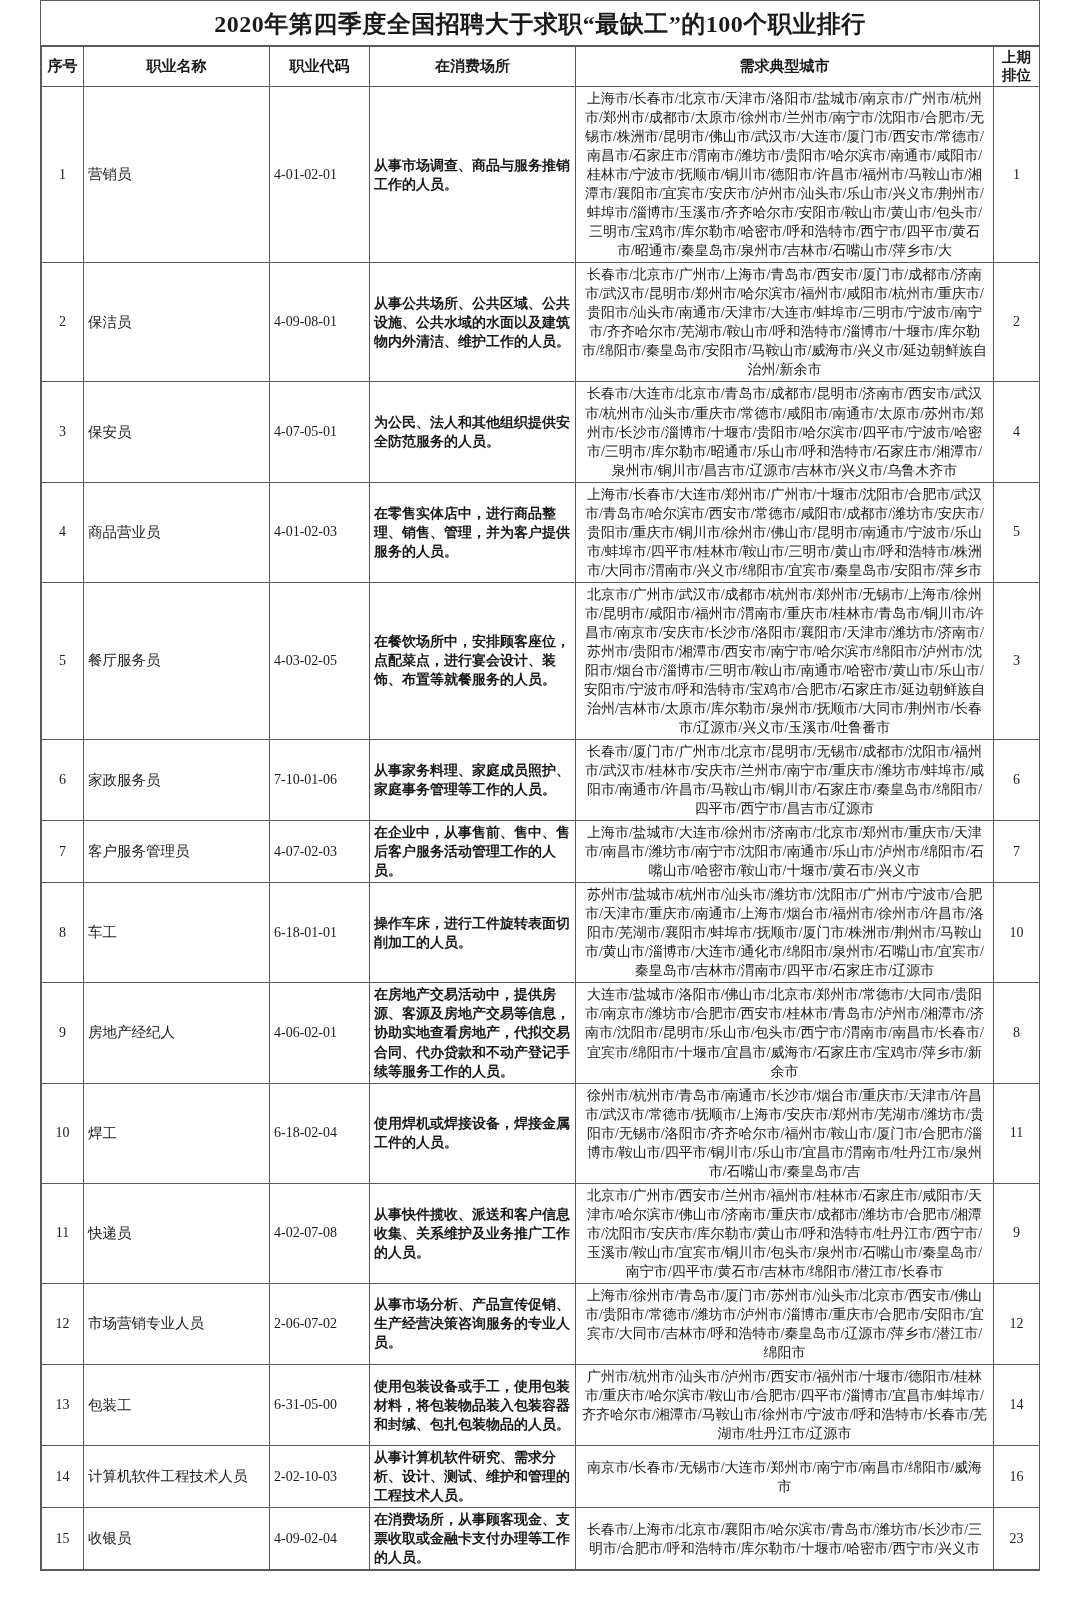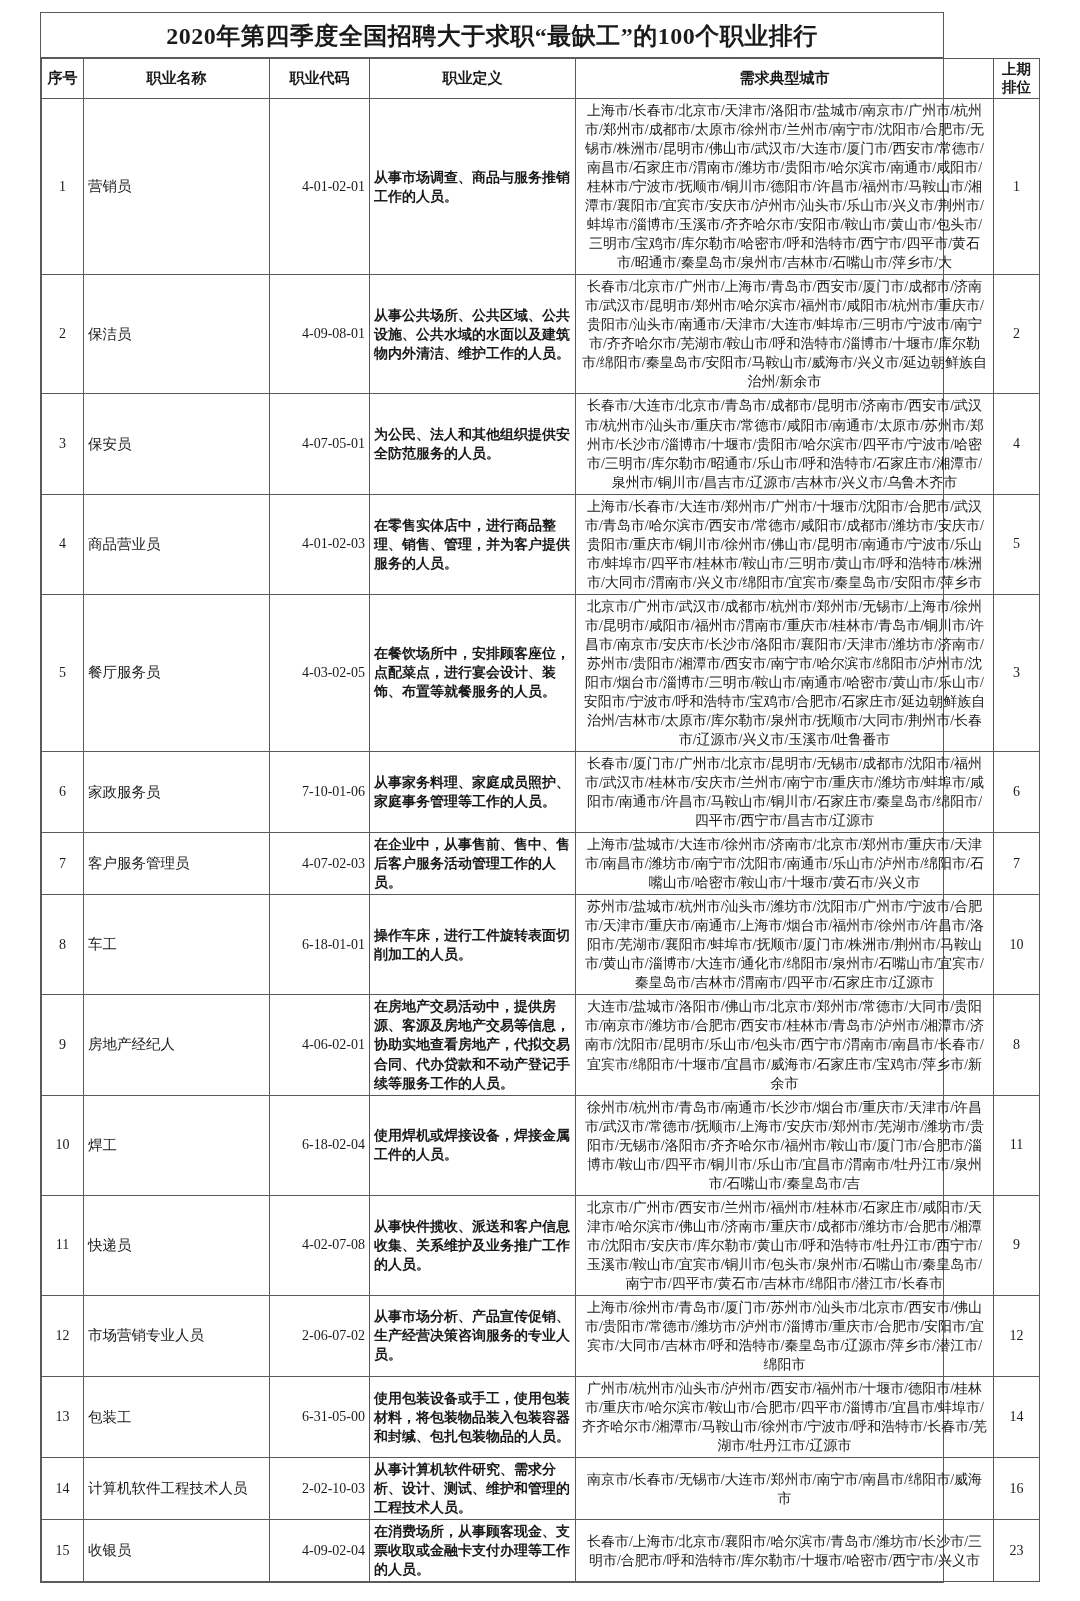--- a/index.html
+++ b/index.html
@@ -15,22 +15,22 @@
     overflow: hidden;
   }
   .page {
     width: 1080px;
     height: 1601px;
     position: relative;
     box-sizing: border-box;
     padding: 0;
   }
   .doc-frame {
-    margin: 12px 40px;
-    width: 904px;
+    margin: 0 40px;
+    width: 1000px;
     border: 1px solid #5a5a5a;
     box-sizing: border-box;
   }
   .title-block {
     border-bottom: 1px solid #5a5a5a;
     padding: 6px 0 5px 0;
     text-align: center;
   }
   .doc-title {
     font-size: 24px;
@@ -76,21 +76,21 @@
   td.seq {
     text-align: center;
     font-size: 14px;
   }
   td.name {
     text-align: left;
     font-size: 14.5px;
     padding-left: 8px;
   }
   td.code {
-    text-align: right;
+    text-align: left;
     font-size: 14px;
     white-space: nowrap;
   }
   td.def {
     text-align: left;
     font-size: 14px;
     line-height: 1.36;
     padding: 4px 5px;
     font-weight: bold;
   }
@@ -121,21 +121,21 @@
     <div class="title-block">
       <div class="doc-title">2020年第四季度全国招聘大于求职“最缺工”的100个职业排行</div>
     </div>
 
     <table class="main-table">
       <thead>
         <tr>
           <th class="c-seq">序号</th>
           <th class="c-name">职业名称</th>
           <th class="c-code">职业代码</th>
-          <th class="c-def">职业定义</th>
+          <th class="c-def">在消费场所</th>
           <th class="c-city">需求典型城市</th>
           <th class="c-prev">
             <span class="vert-head">上期</span><br>
             <span class="vert-head">排位</span>
           </th>
         </tr>
       </thead>
       <tbody id="table-body">
           <tr>
             <td class="seq">1</td>

